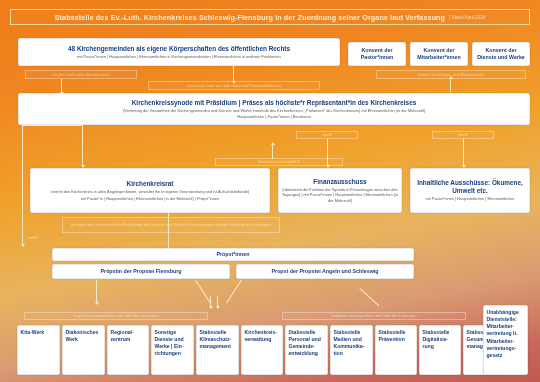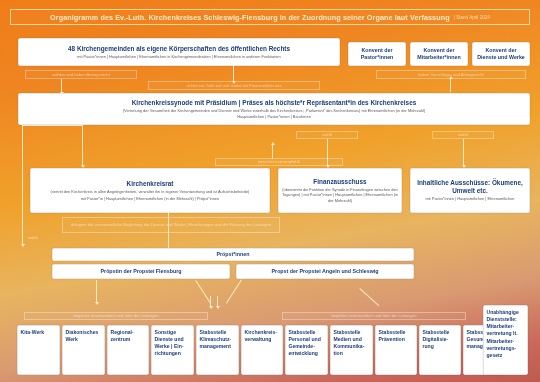--- a/index.html
+++ b/index.html
@@ -77,21 +77,21 @@
     font-size:5.1px;font-weight:bold;color:#1a3d7c;line-height:1.4;text-align:left;
     box-shadow:0 0 2px rgba(0,0,0,0.12);
   }
 </style>
 </head>
 <body>
 
 <div id="stage">
 
   <div class="title-bar">
-    <span class="title-main">Organigramm des Ev.-Luth. Kirchenkreises Schleswig-Flensburg in der Zuordnung seiner Organe laut Verfassung</span>
+    <span class="title-main">Stabsstelle des Ev.-Luth. Kirchenkreises Schleswig-Flensburg in der Zuordnung seiner Organe laut Verfassung</span>
     <span class="title-date">| Stand April 2024</span>
   </div>
 
   <div class="card" style="left:18px;top:38px;width:322px;height:28px;">
     <div class="c-title">48 Kirchengemeinden als eigene Körperschaften des öffentlichen Rechts</div>
     <div class="c-sub">mit Pastor*innen | Hauptamtlichen | Ehrenamtlichen in Kirchengemeinderäten | Ehrenamtlichen in anderen Funktionen</div>
   </div>
 
   <div class="card" style="left:348px;top:42px;width:58px;height:24px;">
     <div class="c-plain">Konvent der</div>

